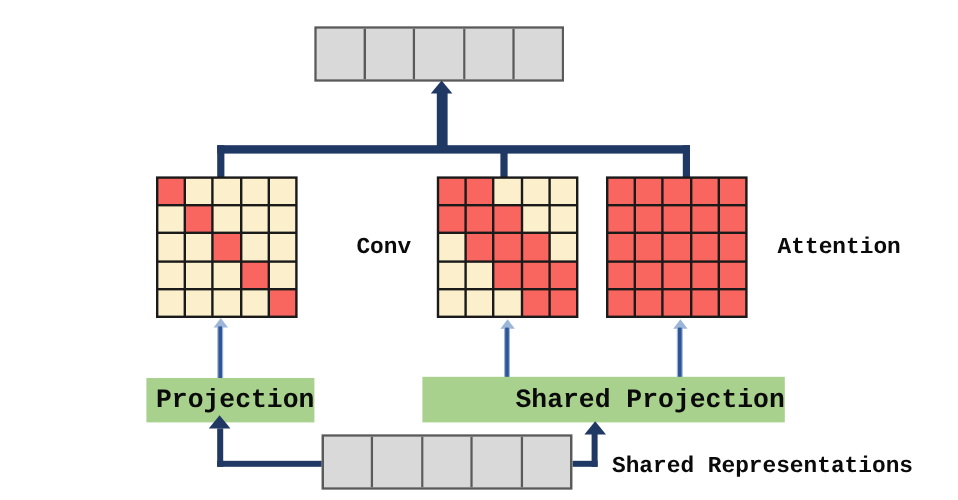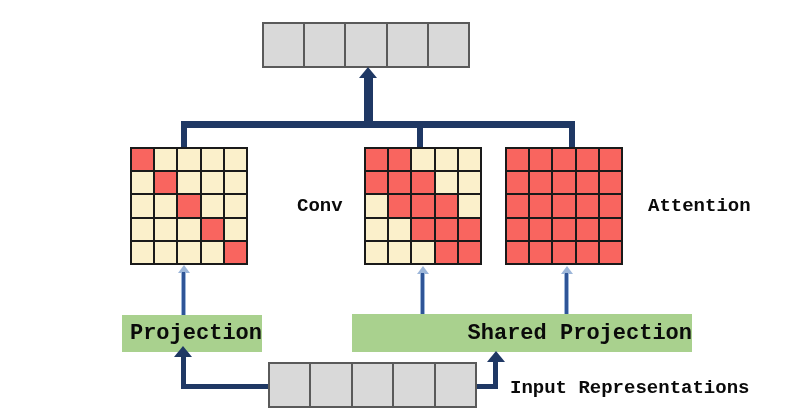--- a/index.html
+++ b/index.html
@@ -28,21 +28,21 @@
   .lbl{position:absolute;font-size:19px;line-height:22px;white-space:nowrap;}
   #output-label{left:478px;top:34px;}
   #input-label{left:510px;top:377px;}
   #pointwise-label{left:18px;top:195px;}
   #conv-label{left:297px;top:195px;}
   #attention-label{left:648px;top:195px;text-align:right;}
   
   .green-box{position:absolute;background:var(--green-box);display:flex;
     align-items:center;justify-content:flex-end;font-size:22px;}
   #projection-box{left:122px;top:315px;width:140px;height:37px;}
-  #shared-projection-box{left:352px;top:314px;width:340px;height:38px;}
+  #shared-projection-box{left:352px;top:314px;width:302px;height:38px;}
   
   .navy{position:absolute;background:var(--navy-arrow);}
   #branch-hbar{left:181px;top:121px;width:394px;height:7px;}
   #branch-drop-left{left:181px;top:121px;width:6px;height:27px;}
   #branch-drop-mid{left:417px;top:126px;width:6px;height:22px;}
   #branch-drop-right{left:569px;top:121px;width:6px;height:27px;}
   #out-arrow-shaft{left:364px;top:76px;width:9px;height:46px;}
   #elbow-left-h{left:181px;top:384px;width:88px;height:5px;}
   #elbow-left-v{left:181px;top:357px;width:5px;height:32px;}
   #elbow-right-h{left:477px;top:384px;width:21px;height:5px;}
@@ -194,15 +194,15 @@
   <div id="elbow-right-v" class="navy"></div>
   <div id="elbow-right-head" class="navy-head"></div>
 
   <div id="input-bar" class="rep-bar">
       <div class="bar-cell"></div>
       <div class="bar-cell"></div>
       <div class="bar-cell"></div>
       <div class="bar-cell"></div>
       <div class="bar-cell"></div>
     </div>
-  <div id="input-label" class="lbl">Input Representations</div>
+  <div id="input-label" class="lbl">Shared Representations</div>
 
 </div>
 
 </body></html>

